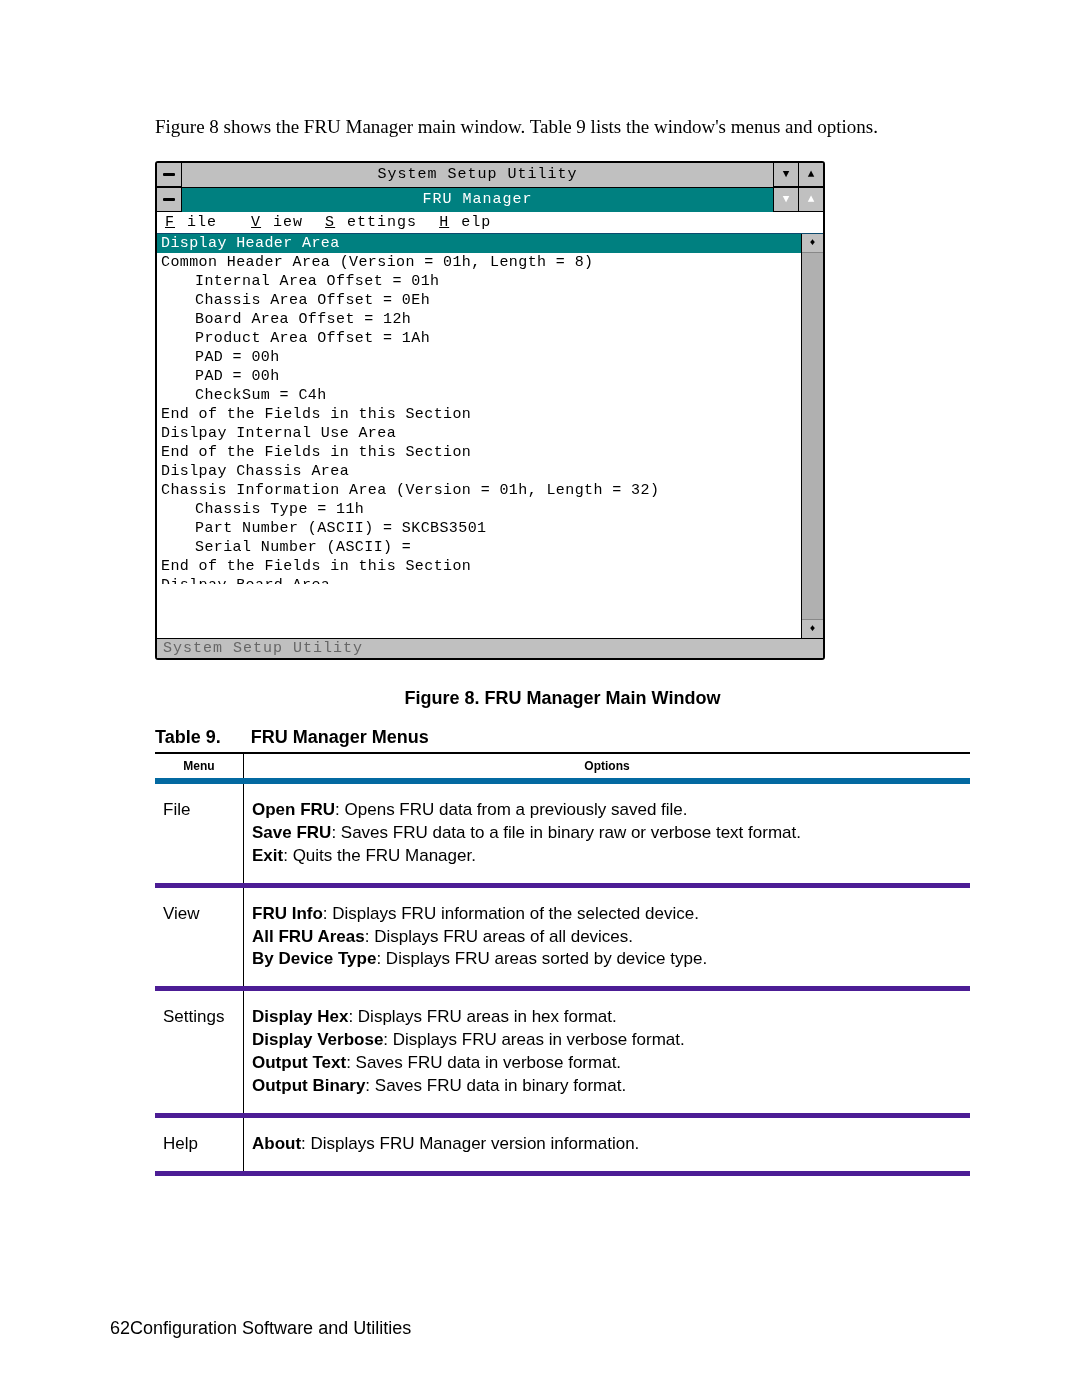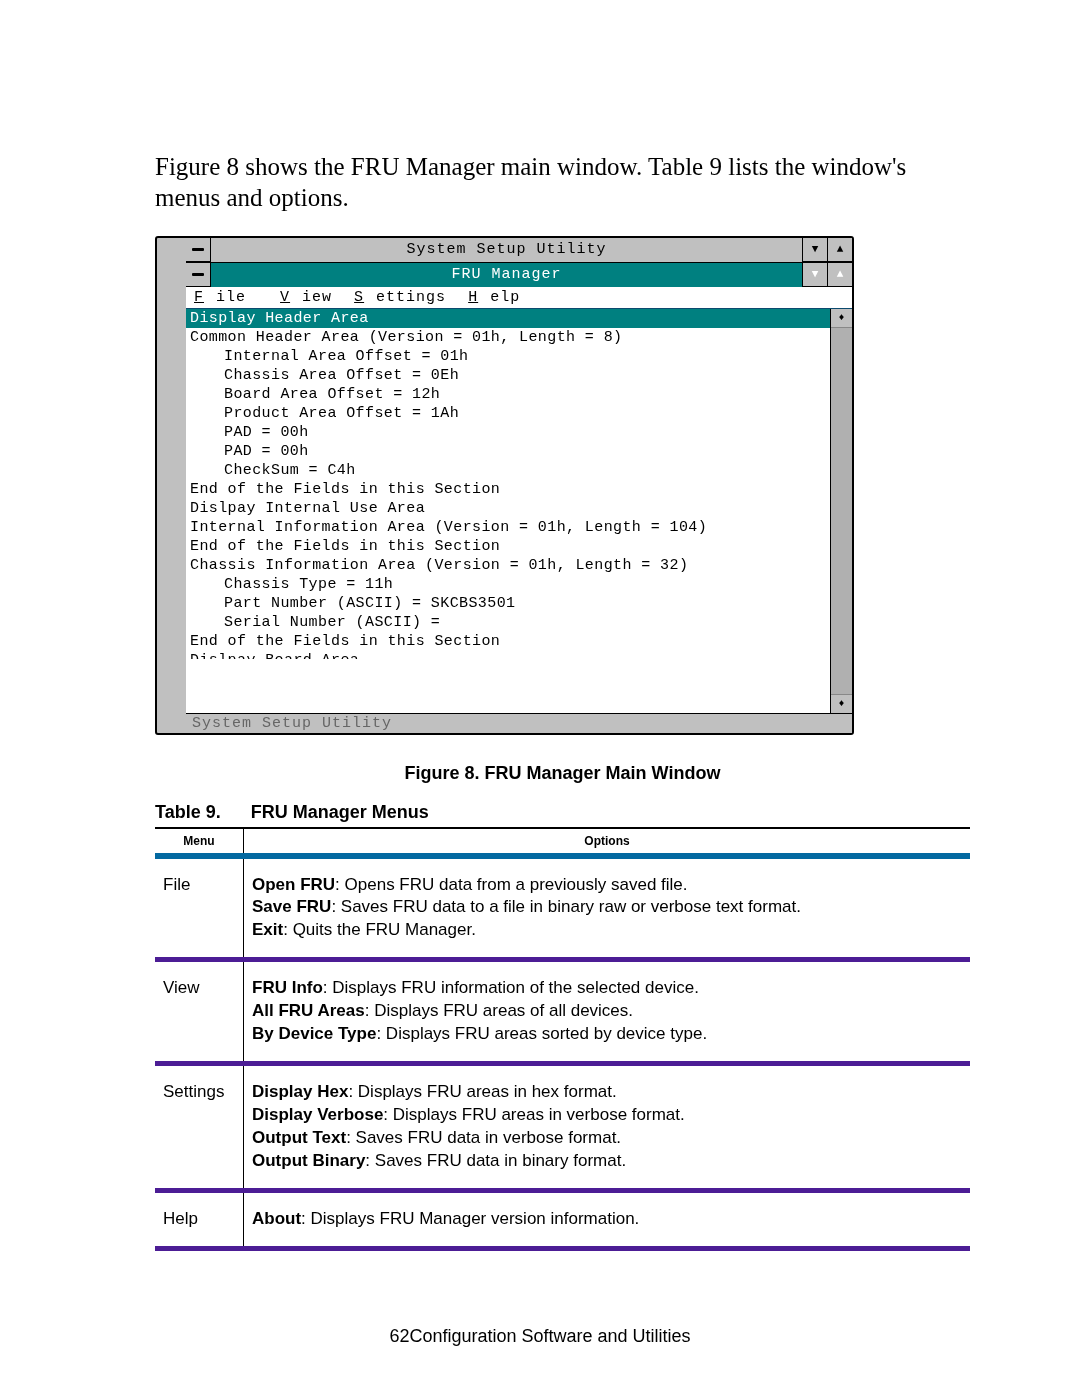--- a/index.html
+++ b/index.html
@@ -11,35 +11,33 @@
     height: 1397px;
     position: relative;
   }
   .page {
     padding: 115px 110px 60px 155px;
     box-sizing: border-box;
     height: 100%;
     position: relative;
   }
   .intro {
-    font-size: 25px;
+    font-size: 19px;
     margin-bottom: 22px;
     line-height: 1.25;
-    margin-top: 36px;
   }
 
   
   .win-outer {
     border: 2px solid #000;
     border-radius: 3px;
     background: #c0c0c0;
     width: 666px;
     font-family: "Courier New", monospace;
     font-size: 15px;
-    padding-left: 29px;
   }
   .titlebar {
     display: flex;
     align-items: stretch;
     height: 24px;
   }
   .titlebar.inner {
     background: #008080;
     color: #fff;
   }
@@ -193,25 +191,25 @@
   }
   table.menus td:first-child, table.menus th:first-child {
     border-right: 1px solid #000;
     width: 72px;
   }
   .opt b { font-weight: bold; }
 
   
   .footer {
     position: absolute;
-    bottom: 50px;
+    bottom: 58px;
     left: 110px;
     right: 110px;
     display: flex;
-    justify-content: center;
+    justify-content: flex-start;
     font-size: 18px;
     font-family: Arial, Helvetica, sans-serif;
   }
 </style>
 </head>
 <body>
 
 <div class="page">
 
   <div class="intro">Figure 8 shows the FRU Manager main window.  Table 9 lists the window's menus and options.</div>
@@ -249,22 +247,22 @@
         <div class="line">Common Header Area (Version = 01h, Length = 8)</div>
         <div class="line indent">Internal Area Offset = 01h</div>
         <div class="line indent">Chassis Area Offset = 0Eh</div>
         <div class="line indent">Board Area Offset = 12h</div>
         <div class="line indent">Product Area Offset = 1Ah</div>
         <div class="line indent">PAD = 00h</div>
         <div class="line indent">PAD = 00h</div>
         <div class="line indent">CheckSum = C4h</div>
         <div class="line">End of the Fields in this Section</div>
         <div class="line">Dislpay Internal Use Area</div>
-        <div class="line">Internal Information Area (Version = 01h, Length = 104)</div>
         <div class="line">End of the Fields in this Section</div>
+        <div class="line">Dislpay Chassis Area</div>
         <div class="line">Chassis Information Area (Version = 01h, Length = 32)</div>
         <div class="line indent">Chassis Type = 11h</div>
         <div class="line indent">Part Number (ASCII) = SKCBS3501</div>
         <div class="line indent">Serial Number (ASCII) =</div>
         <div class="line">End of the Fields in this Section</div>
         <div class="cutoff">Dislpay Board Area</div>
       </div>
       <div class="scrollbar">
         <div class="sbtn">♦</div>
         <div class="track"></div>

